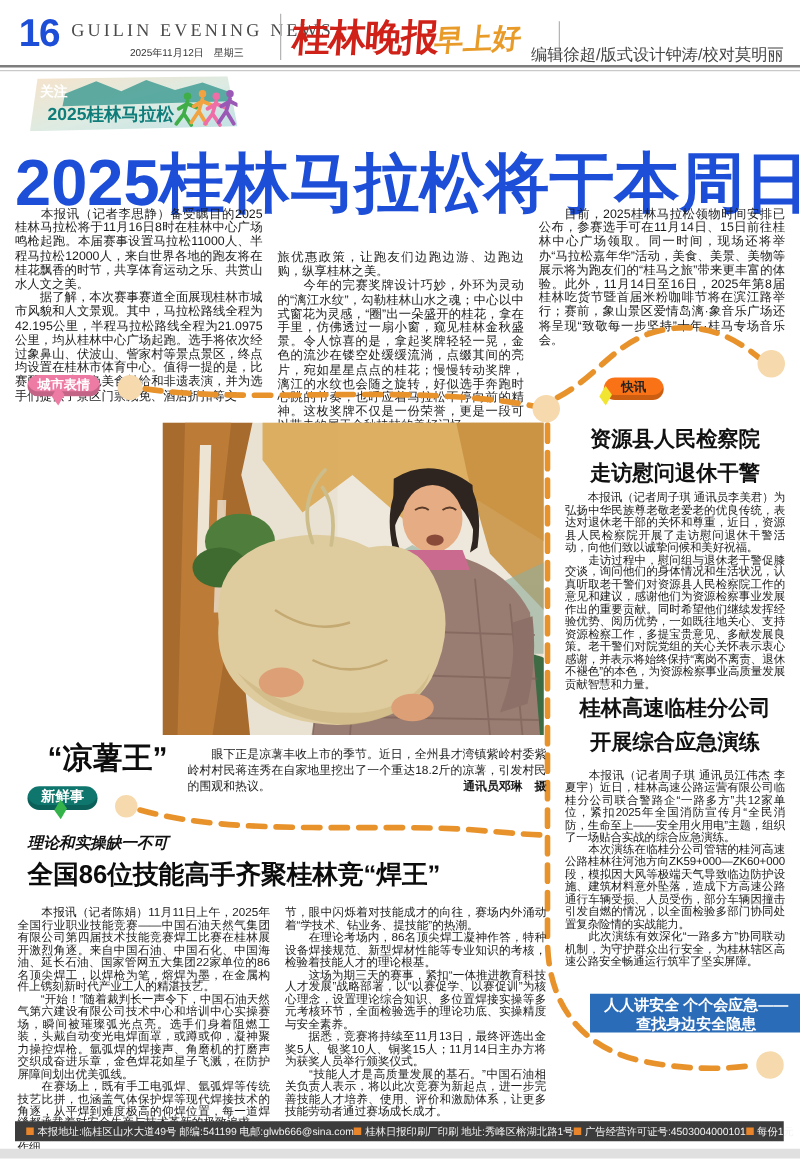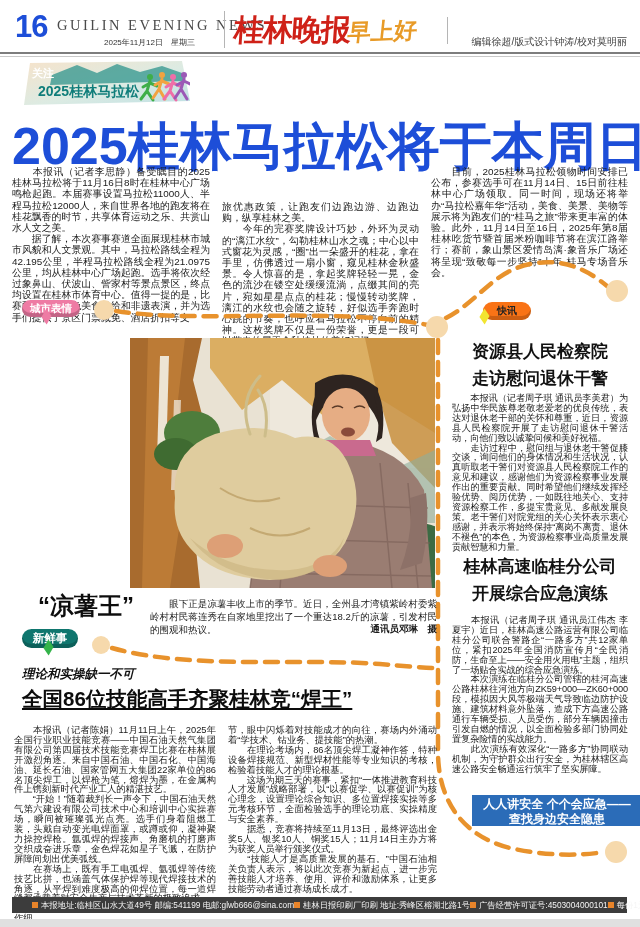--- a/index.html
+++ b/index.html
@@ -12,21 +12,21 @@
   .mast-en{left:57px;top:17px;font-family:"Liberation Serif",serif;font-size:14.5px;color:#4a4a4a;letter-spacing:2.5px;}
   .date-row{left:104px;top:37px;font-size:8px;color:#333;}
   .date-row span{margin-right:8px;}
   .vrule{width:1px;background:#b5b5b5;}
   .vr1{left:224px;top:11px;height:37px;}
   .vr2{left:447px;top:17px;height:27px;}
   .mast-cn{left:234px;top:10px;font-size:30px;font-weight:bold;color:#cf2118;
            font-family:"Liberation Serif",serif;transform:skewX(-4deg);letter-spacing:-1px;}
   .greeting{left:348px;top:16px;font-size:23px;font-weight:bold;color:#e89b28;
             font-family:"Liberation Serif",serif;transform:skewX(-8deg) rotate(-2deg);}
-  .editors{right:13px;top:35px;font-size:10px;color:#444;}
+  .editors{right:13px;top:35px;font-size:13px;color:#444;}
   .hrule1{left:0;top:52px;width:640px;height:2px;background:#7d7d7d;}
   .hrule2{left:0;top:56px;width:640px;height:1px;background:#c9c9c9;}
 
   
   .focus{left:22px;top:61px;width:168px;height:44px;}
   .focus svg{display:block;}
 
   
   .headline{left:12px;top:112px;width:616px;text-align:center;font-size:52px;font-weight:900;
             color:#1d4ed8;letter-spacing:0px;white-space:nowrap;}
@@ -48,38 +48,38 @@
   .bub-quick .tail{left:-3px;top:10px;background:#f2e531;}
 
   
   .photo{left:130px;top:338px;width:305px;height:250px;}
   .photo-title{left:38px;top:590px;font-size:24px;font-weight:900;color:#0d0d0d;}
   .caption{left:150px;top:597px;width:287px;font-size:9.5px;line-height:13px;}
   .credit{left:300px;top:623px;width:137px;font-size:9.5px;text-align:right;font-weight:bold;}
 
   
   .kicker{left:22px;top:666px;font-size:12.5px;font-weight:bold;color:#111;font-style:italic;}
-  .sub-headline{left:22px;top:685px;font-size:20.5px;font-weight:900;color:#0c0c0c;white-space:nowrap;text-decoration:underline;}
+  .sub-headline{left:22px;top:685px;font-size:20.5px;font-weight:900;color:#0c0c0c;white-space:nowrap;}
   .scol{top:726px;height:155px;font-size:9.3px;line-height:9.9px;}
   .scol1{left:14px;width:202px;}
   .scol2{left:228px;width:209px;}
 
   
   .qhead{left:452px;width:176px;text-align:center;font-weight:900;font-size:17px;line-height:27px;color:#111;}
   .qh1{top:338px;}
   .qh2{top:553px;}
   .qbody{left:452px;width:176px;font-size:9.2px;line-height:9.9px;letter-spacing:-0.1px;}
   .qb1{top:394px;}
   .qb2{top:616px;}
   .safety-banner{left:472px;top:795px;width:170px;height:31px;background:#2b6cb8;color:#fff;
                  font-weight:bold;font-size:12px;line-height:15px;text-align:center;padding-top:2px;box-sizing:border-box;}
 
   
   .footer-bar{left:12px;top:897px;width:615px;height:16px;background:#3c3c3c;display:flex;
-              align-items:center;justify-content:space-between;padding:0 20px;box-sizing:border-box;}
+              align-items:center;justify-content:space-between;padding:0 9px;box-sizing:border-box;}
   .fitem{display:flex;align-items:center;color:#f5f5f5;font-size:8.3px;white-space:nowrap;}
   .sq{display:inline-block;width:6px;height:6px;background:#e8842a;margin-right:3px;}
   .bottom-strip{left:0;top:919px;width:640px;height:8px;background:#e0e0e0;}
 
   .deco{left:0;top:0;pointer-events:none;}
 </style>
 </head>
 <body>
 
 <div class="page">

